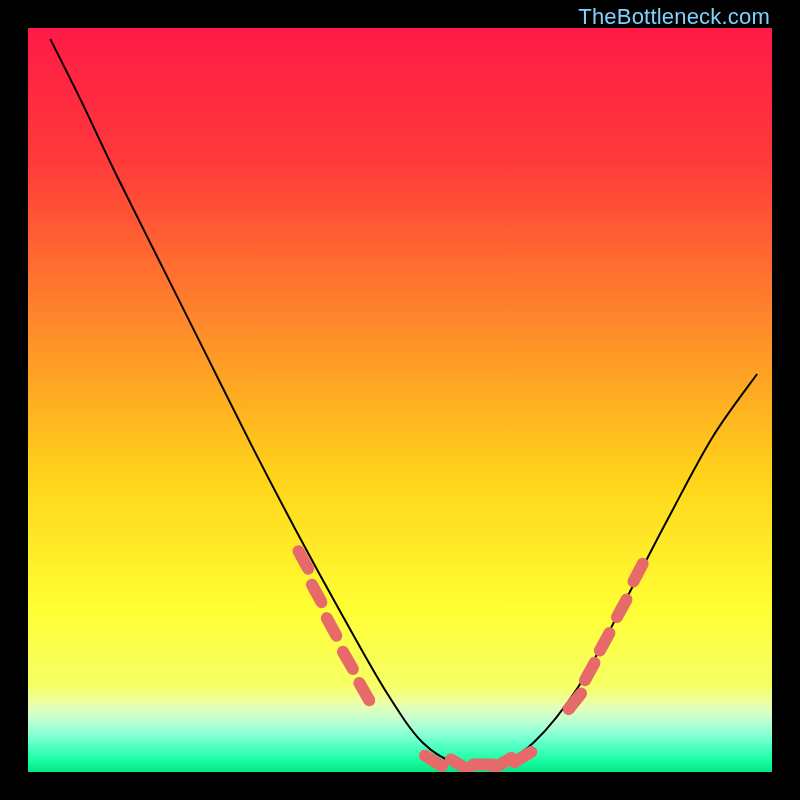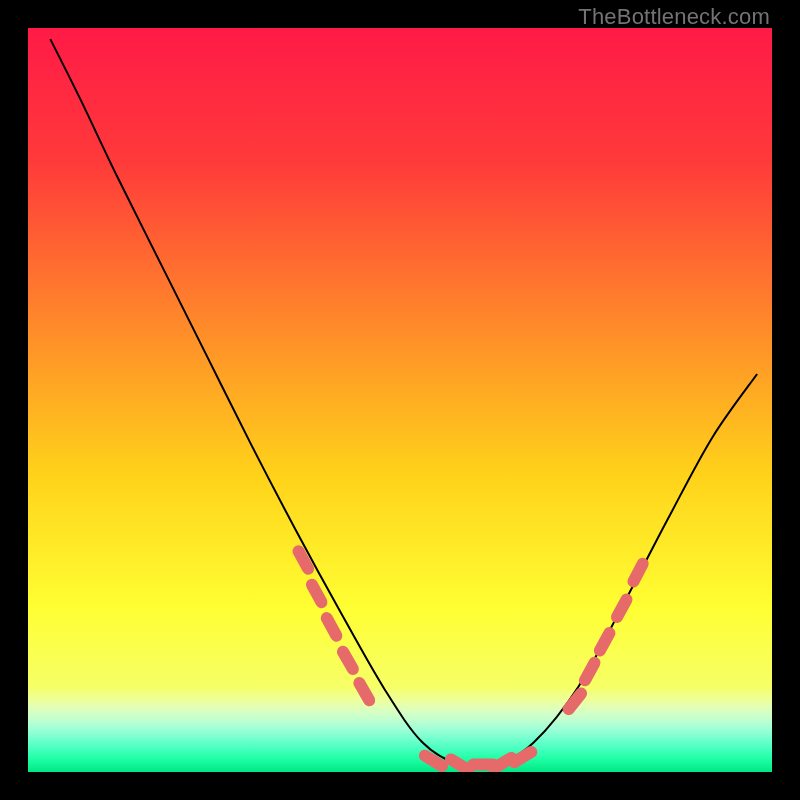--- a/index.html
+++ b/index.html
@@ -23,21 +23,21 @@
     position: absolute;
     left: 0;
     top: 0;
     width: 744px;
     height: 744px;
   }
   .watermark {
     position: absolute;
     top: 4px;
     right: 30px;
-    color: #737373;
+    color: #7dd3fc;
     font-size: 22px;
     font-weight: 500;
     letter-spacing: 0.2px;
   }
   svg { display: block; }
 </style>
 </head>
 <body>
 
 <div class="watermark">TheBottleneck.com</div>

